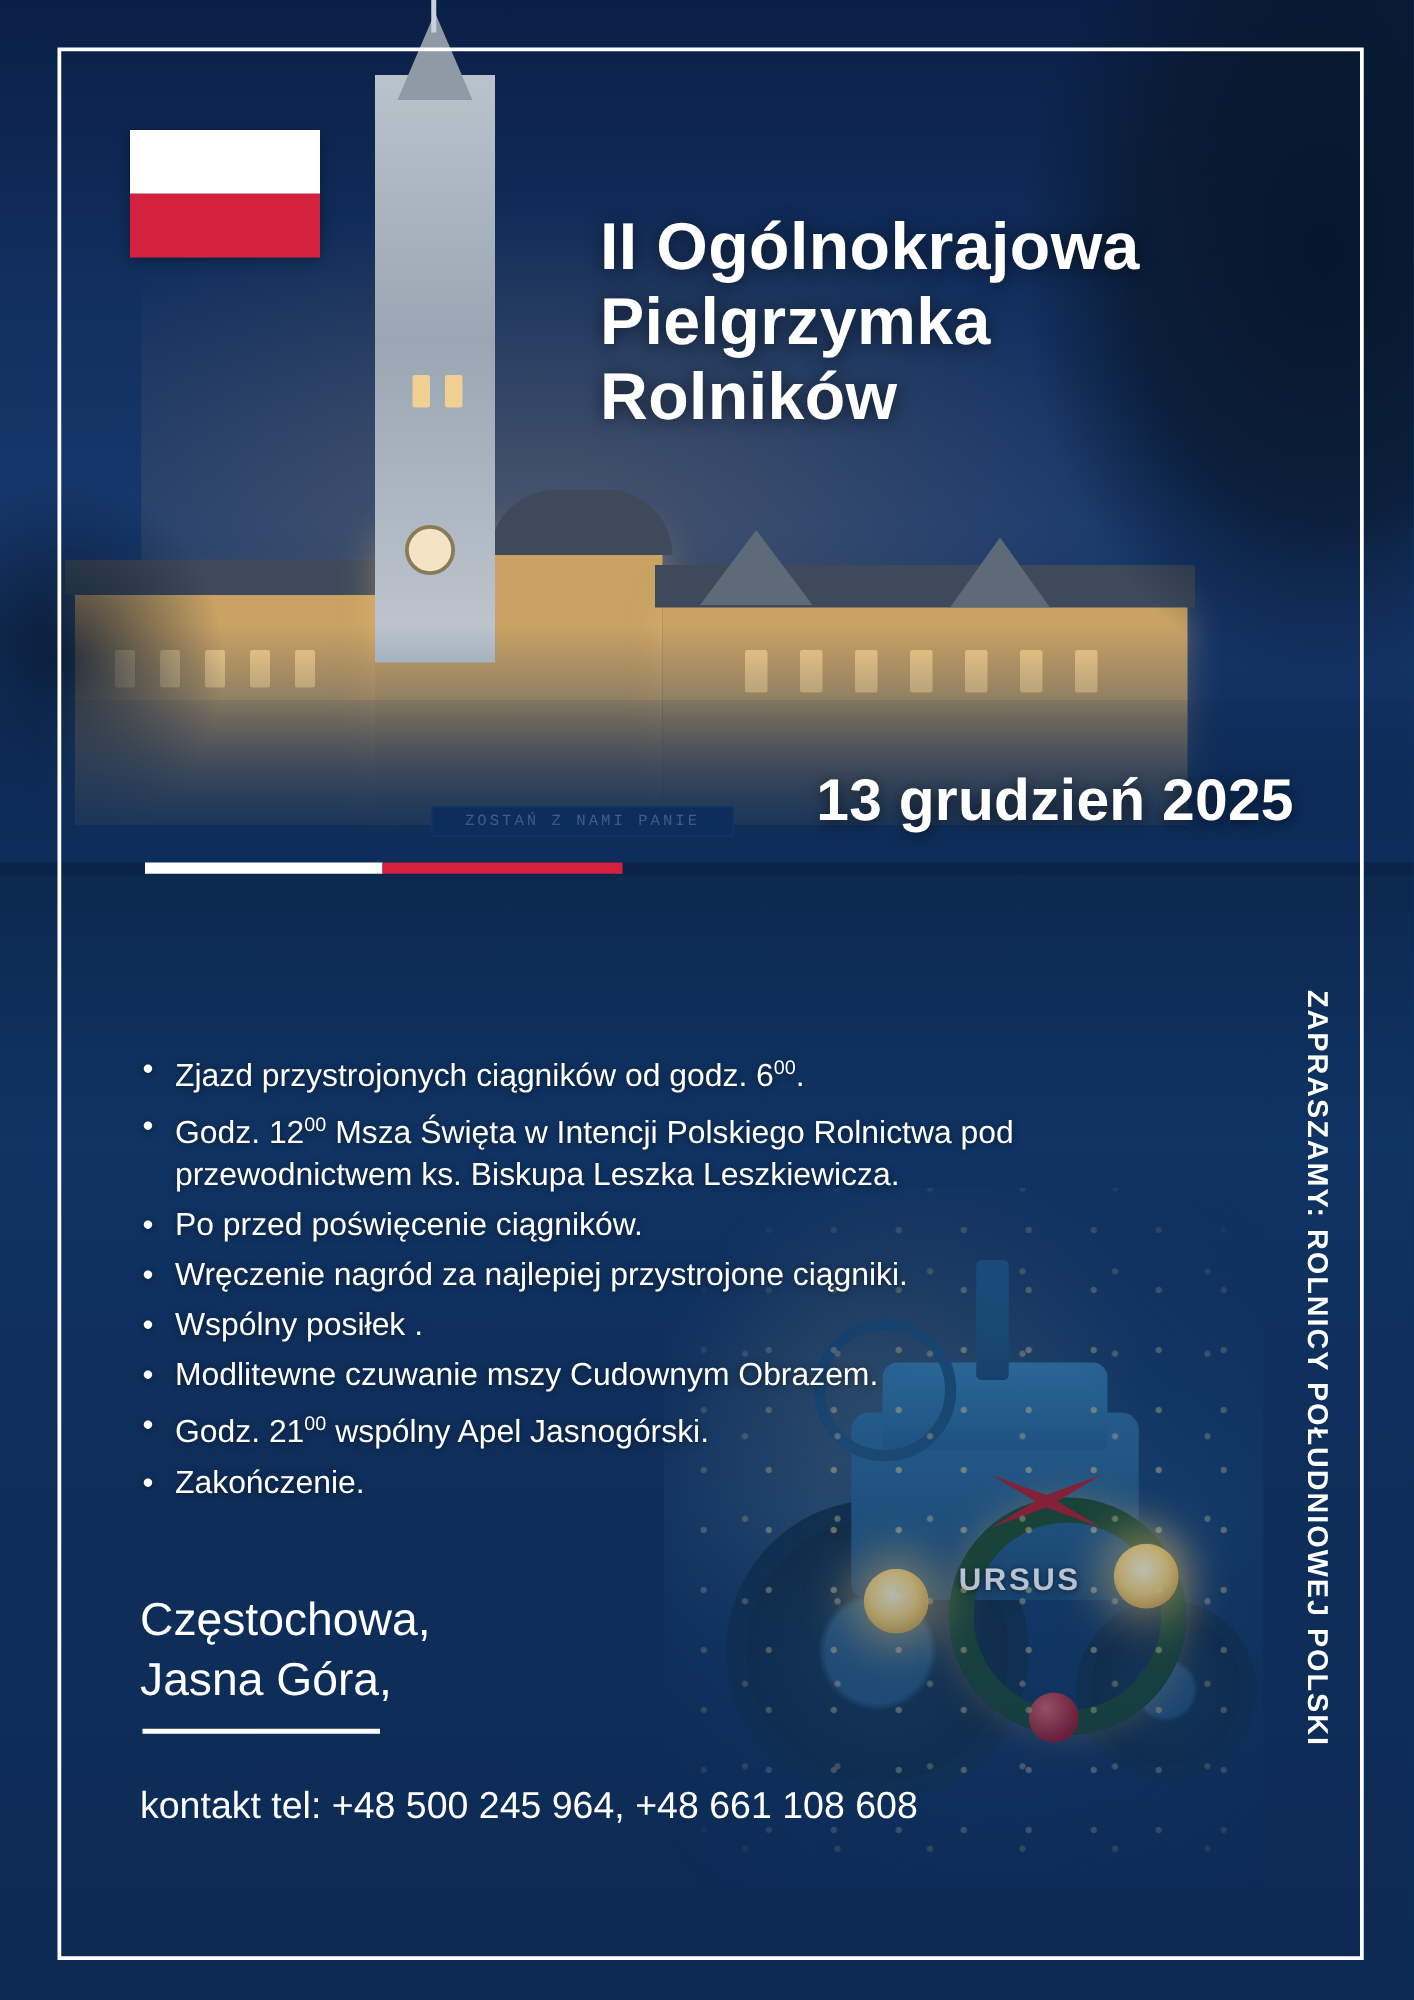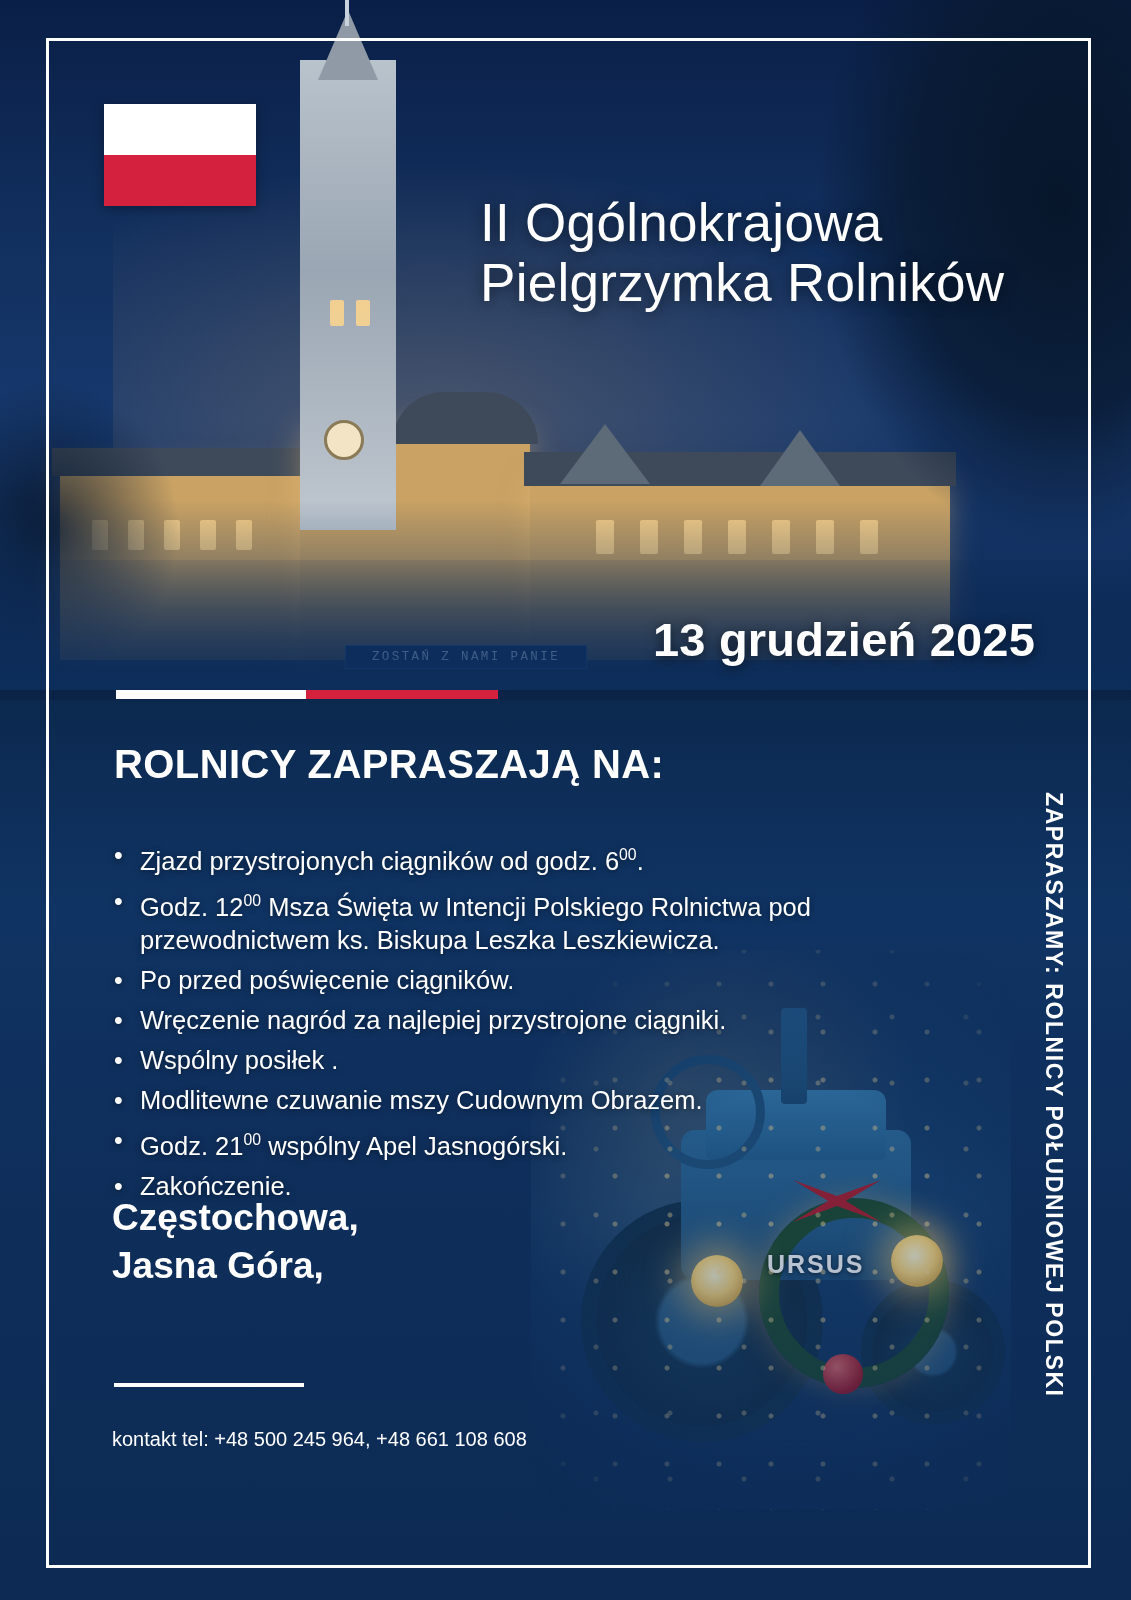--- a/index.html
+++ b/index.html
@@ -158,24 +158,23 @@
   .flag .f-red   { height: 51px; background: #d4213d; }
 
   
   .title {
     position: absolute;
     left: 480px; top: 168px;
     width: 560px;
     z-index: 9;
     font-size: 53px;
     line-height: 60px;
-    font-weight: 400;
+    font-weight: 700;
     letter-spacing: 0.3px;
     text-shadow: 0 2px 14px rgba(0,0,0,0.55);
-    margin-top: 25px;
   }
 
   
   .date {
     position: absolute;
     right: 96px; top: 612px;
     z-index: 9;
     font-size: 47px;
     font-weight: bold;
     letter-spacing: 0.2px;
@@ -225,40 +224,40 @@
     position: absolute;
     left: -26px;
     top: 0;
     font-size: 25px;
   }
   sup { font-size: 0.62em; vertical-align: super; }
 
   
   .place {
     position: absolute;
-    left: 112px; top: 1194px;
+    left: 112px; top: 1272px;
     z-index: 9;
     font-size: 37px;
     line-height: 48px;
-    font-weight: bold;
+    font-weight: normal;
   }
 
   .short-rule {
     position: absolute;
     left: 114px; top: 1383px;
     width: 190px; height: 4px;
     background: #ffffff;
     z-index: 9;
   }
 
   .contact {
     position: absolute;
     left: 112px; top: 1428px;
     z-index: 9;
-    font-size: 20px;
+    font-size: 30px;
   }
 
   
   .side-text {
     position: absolute;
     right: 64px;
     top: 792px;
     z-index: 9;
     writing-mode: vertical-rl;
     font-size: 23px;
@@ -462,21 +461,20 @@
 
   <div class="title">II Ogólnokrajowa Pielgrzymka Rolników</div>
 
   <div class="date">13 grudzień 2025</div>
 
   <div class="rule">
     <div class="r-w"></div>
     <div class="r-r"></div>
   </div>
 
-  <div class="headline">ROLNICY ZAPRASZAJĄ NA:</div>
 
   <ul class="bullets">
     <li><span>Zjazd przystrojonych ciągników od godz. 6</span><sup>00</sup><span>.</span></li>
     <li><span>Godz. 12</span><sup>00</sup><span> Msza Święta w Intencji Polskiego Rolnictwa pod przewodnictwem ks. Biskupa Leszka Leszkiewicza.</span></li>
     <li><span>Po przed poświęcenie ciągników.</span></li>
     <li><span>Wręczenie nagród za najlepiej przystrojone ciągniki.</span></li>
     <li><span>Wspólny posiłek .</span></li>
     <li><span>Modlitewne czuwanie mszy Cudownym Obrazem.</span></li>
     <li><span>Godz. 21</span><sup>00</sup><span> wspólny Apel Jasnogórski.</span></li>
     <li><span>Zakończenie.</span></li>

